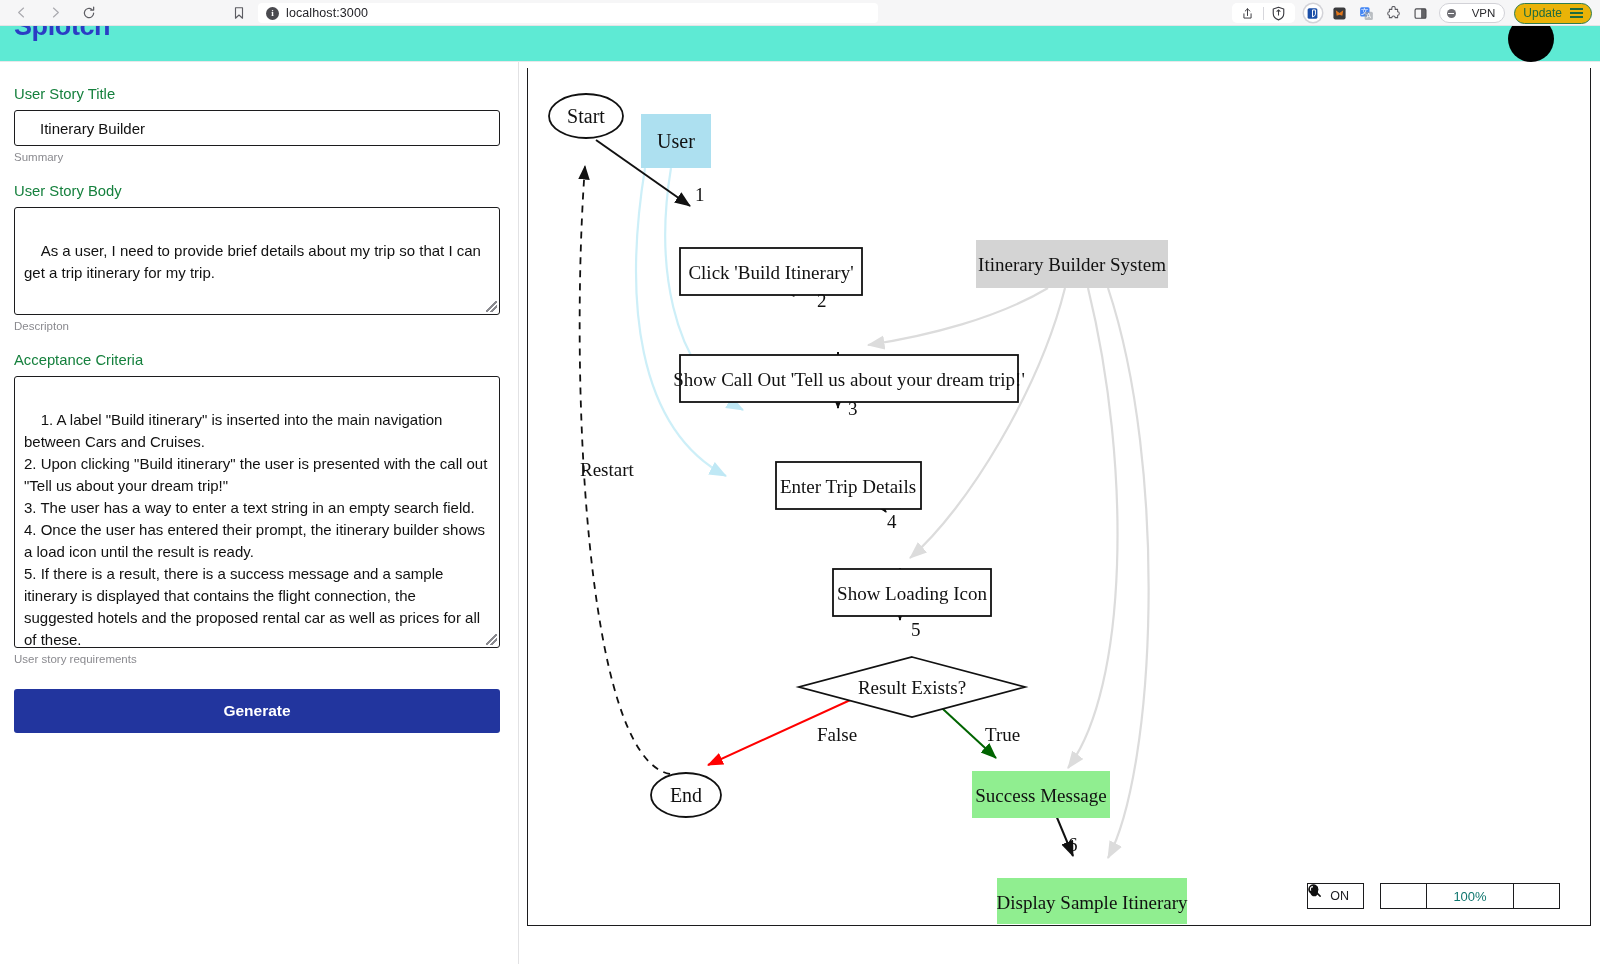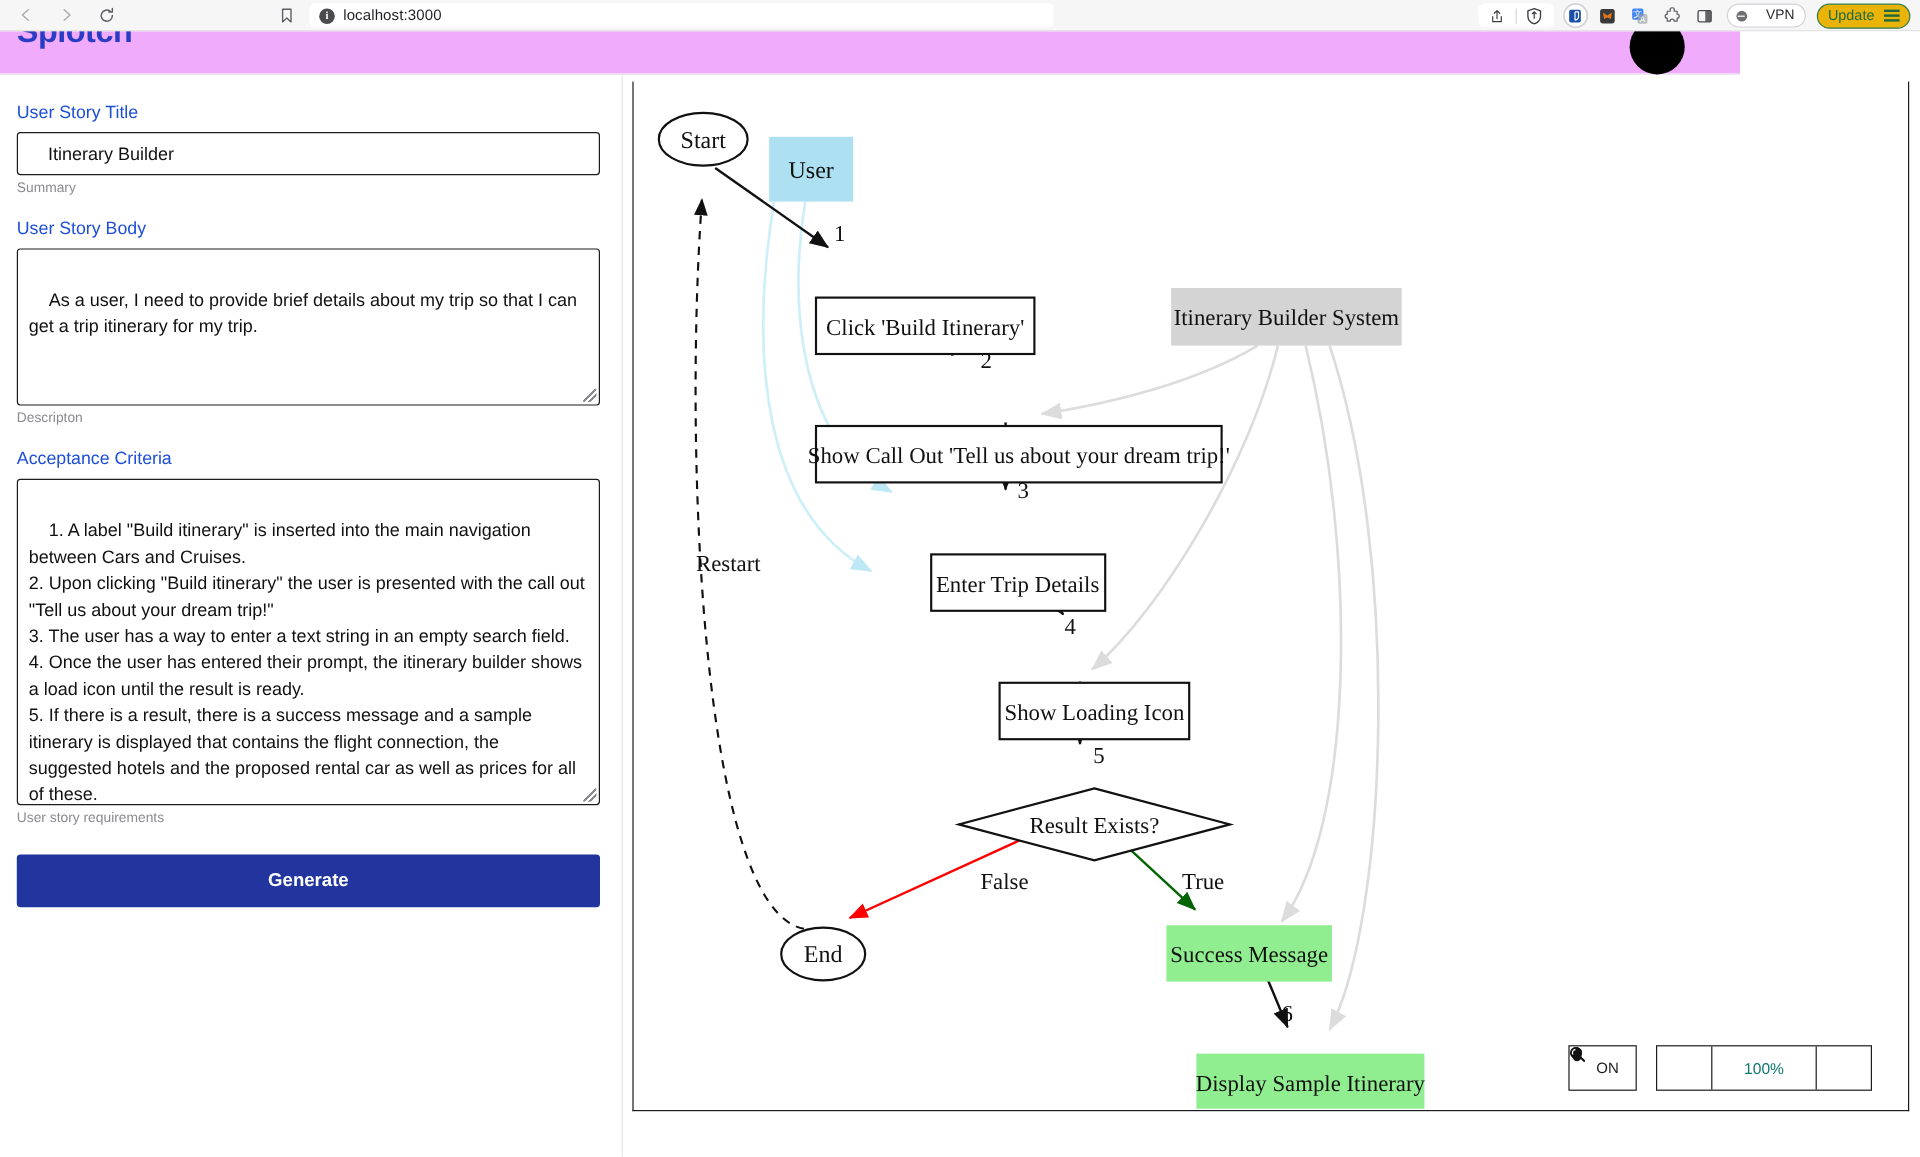--- a/index.html
+++ b/index.html
@@ -65,22 +65,22 @@
     border: 1px solid #2f7d4f; border-radius: 13px;
     height: 21px; padding: 0 8px;
     font-size: 12px; color: #1d6b3f; background: #eab308;
   }
   .burger { display: flex; flex-direction: column; gap: 2.4px; }
   .burger i { display: block; width: 13px; height: 1.6px; background: #1d6b3f; }
 
   
   .app-header {
     position: absolute; top: 26px; left: 0;
-    width: 1450px; height: 36px;
-    background: #f0abfc;
+    width: 1600px; height: 36px;
+    background: #5eead4;
     border-bottom: 1px solid #e8e8ea;
     z-index: 30;
   }
   .logo {
     position: absolute; left: 14px; top: -15px;
     font-size: 27px; font-weight: 700; color: #2b3cc4;
     letter-spacing: -.4px;
     overflow: hidden; height: 40px;
   }
   .avatar {
@@ -90,40 +90,40 @@
   }
 
   
   .left-panel {
     position: absolute; left: 0; top: 62px;
     width: 519px; height: 902px;
     background: #fff;
     padding: 24px 18px 0 14px;
     border-right: 1px solid #e2e2e4;
   }
-  .field-label { font-size: 14.8px; color: #1d4ed8; margin-bottom: 8px; }
+  .field-label { font-size: 14.8px; color: #15803d; margin-bottom: 8px; }
   .text-input {
     width: 486px; height: 36px;
     border: 1.6px solid #1c1c1e; border-radius: 3px;
     font-size: 15px; color: #111; font-family: "Liberation Sans", sans-serif;
     padding: 0 25px; background: #fff;
     display: flex; align-items: center;
   }
   .helper { font-size: 11.5px; color: #8a8a8f; margin-top: 5px; }
   .gap { height: 20px; }
   .textarea-box {
     width: 486px;
     border: 1.6px solid #1c1c1e; border-radius: 3px;
     background: #fff; position: relative;
     padding: 10px 11px 8px 9px;
     font-size: 15px; line-height: 22px; color: #111;
     white-space: pre-wrap;
     overflow: hidden;
   }
-  .ta-body { height: 131px; }
+  .ta-body { height: 108px; }
   .ta-ac    { height: 272px; }
   .resizer {
     position: absolute; right: 2px; bottom: 2px;
     width: 11px; height: 11px;
     background:
       linear-gradient(135deg, transparent 45%, #8a8a8f 45%, #8a8a8f 56%, transparent 56%),
       linear-gradient(135deg, transparent 68%, #8a8a8f 68%, #8a8a8f 79%, transparent 79%);
   }
   .generate-btn {
     width: 486px; height: 44px; margin-top: 24px;
@@ -158,21 +158,21 @@
   .diagram-canvas svg { position: absolute; left: 0; top: 0; }
 
   
   .controls {
     position: absolute; right: 30px; bottom: 16px;
     display: flex; align-items: center; gap: 16px;
     z-index: 20;
   }
   .ctrl-box {
     border: 1.4px solid #1c1c1e; background: #fff;
-    height: 38px; display: flex; align-items: center;
+    height: 26px; display: flex; align-items: center;
   }
   .pan-btn {
     padding: 0 14px; height: 100%;
     display: flex; align-items: center; gap: 8px;
     font-size: 12.5px; color: #1b1b1f; cursor: pointer;
   }
   .zoom-seg {
     height: 100%; display: flex; align-items: center; justify-content: center;
     cursor: pointer; color: #0f766e;
   }

